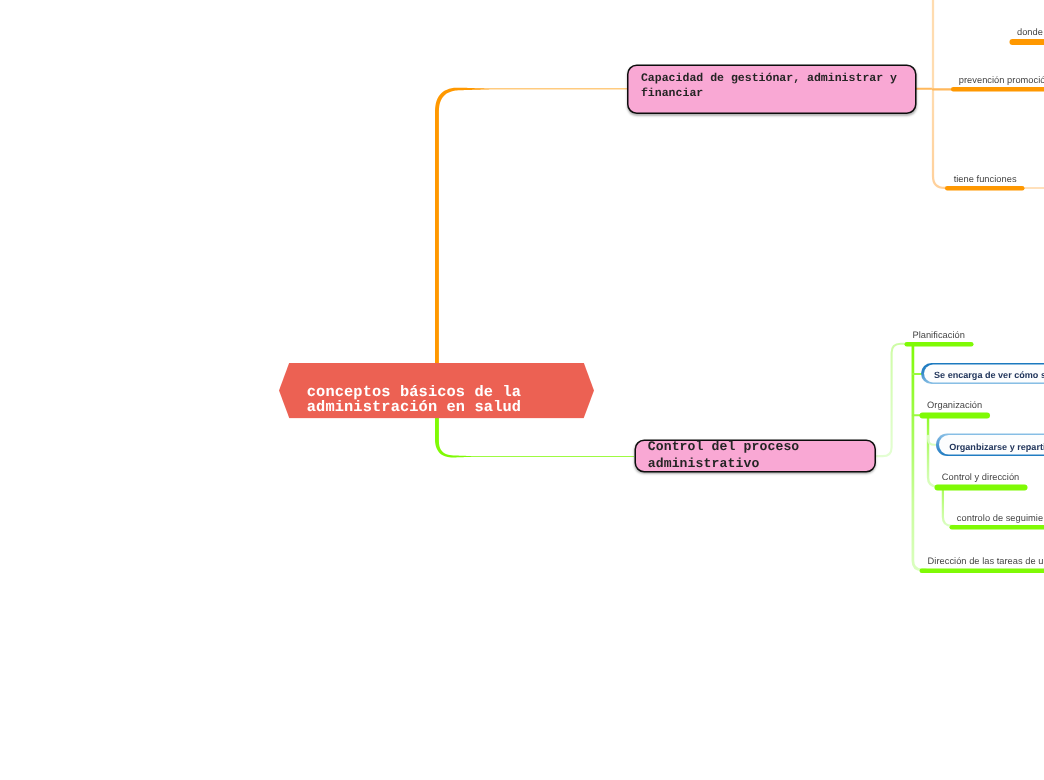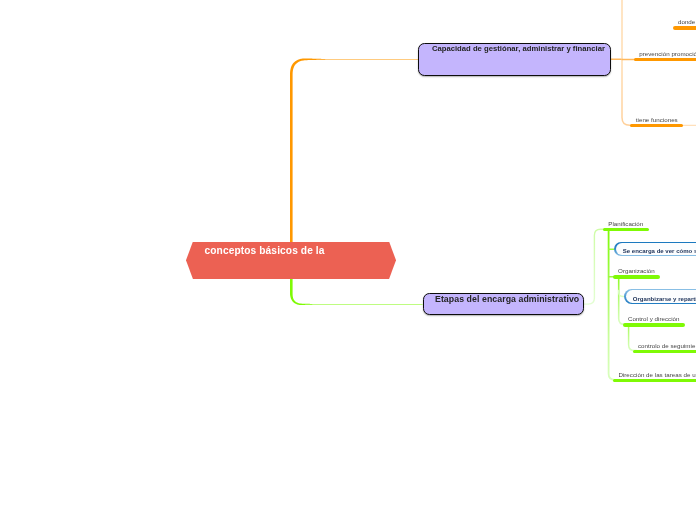--- a/index.html
+++ b/index.html
@@ -10,31 +10,32 @@
   #stage{position:absolute;left:0;top:0;width:696px;height:520px;}
   svg#links{position:absolute;left:0;top:0;width:696px;height:520px;}
 
   .node{position:absolute;box-sizing:border-box;}
 
   
   #central{
     left:186px;top:241.5px;width:210px;height:37.5px;
     background:#ec6153;color:#ffffff;
     font-weight:bold;font-size:10.2px;line-height:10.6px;letter-spacing:0.1px;
-    display:flex;flex-direction:column;justify-content:flex-start;padding-top:4px;
+    display:flex;flex-direction:column;justify-content:flex-end;padding-top:4px;
     clip-path:polygon(0 50%, 3.3% 0, 96.7% 0, 100% 50%, 96.7% 100%, 3.3% 100%);
     padding-left:18.5px;
+    font-family:Liberation Mono, monospace;
   }
 
   
   .boxnode{
-    background:#c4b5fd;border:1.9px solid #0d0d0d;border-radius:6.5px;
+    background:#f9a8d4;border:1.9px solid #0d0d0d;border-radius:6.5px;
     box-shadow:0 1px 1.5px rgba(0,0,0,0.30);
     font-weight:bold;color:#252525;
-    display:flex;flex-direction:row;justify-content:center;
+    display:flex;flex-direction:column;justify-content:center;font-family:Liberation Mono, monospace;
   }
   #box-capacidad{left:418px;top:42.5px;width:192.5px;height:33px;
      font-size:7.7px;line-height:9.9px;padding-left:8.3px;}
   #box-etapas{left:422.5px;top:293.3px;width:161px;height:21.6px;
      font-size:8.75px;line-height:11px;padding-left:8.3px;letter-spacing:0.07px;}
 
   
   .pill{
     border-radius:99px;
     display:block;white-space:nowrap;overflow:hidden;
@@ -107,28 +108,29 @@
     <path stroke="#9bf93f" stroke-width="1.4" d="M 608.6,249.3 H 615.5"></path>
     <path stroke="#9bf93f" stroke-width="1.4" d="M 608.6,276.8 H 614"></path>
     <path stroke="url(#gradGreenOrg)" stroke-width="1.6" d="M 618.7,277.5 V 318.4 Q 618.7,324.4 624.7,324.4 H 626.5"></path>
     <path stroke="#dafec0" stroke-width="1.4" d="M 618.7,290.5 V 292.3 Q 618.7,296.5 622.9,296.5 H 625.5"></path>
     <path stroke="url(#gradGreenCtl)" stroke-width="1.5" d="M 628.6,325 V 344.7 Q 628.6,350.6 634.5,350.6 H 636.5"></path>
   </g>
 </svg>
 
 <div class="node" id="central">
   <span>conceptos básicos de la</span>
+  <span>administración en salud</span>
 </div>
 
 <div class="node boxnode" id="box-capacidad">
   <span>Capacidad de gestiónar, administrar y financiar</span>
 </div>
 
 <div class="node boxnode" id="box-etapas">
-  <span>Etapas del encarga administrativo</span>
+  <span>Control del proceso administrativo</span>
 </div>
 
 <div class="ulnode" id="ul-donde" style="left:672.6px;top:18.4px">
   <span class="lbl">donde</span>
   <span class="bar" style="background: rgb(255, 152, 0);"></span>
 </div>
 <div class="ulnode" id="ul-prevencion" style="left:633.8px;top:50.1px">
   <span class="lbl">prevención promoció</span>
   <span class="bar" style="background: rgb(255, 152, 0);"></span>
 </div>

